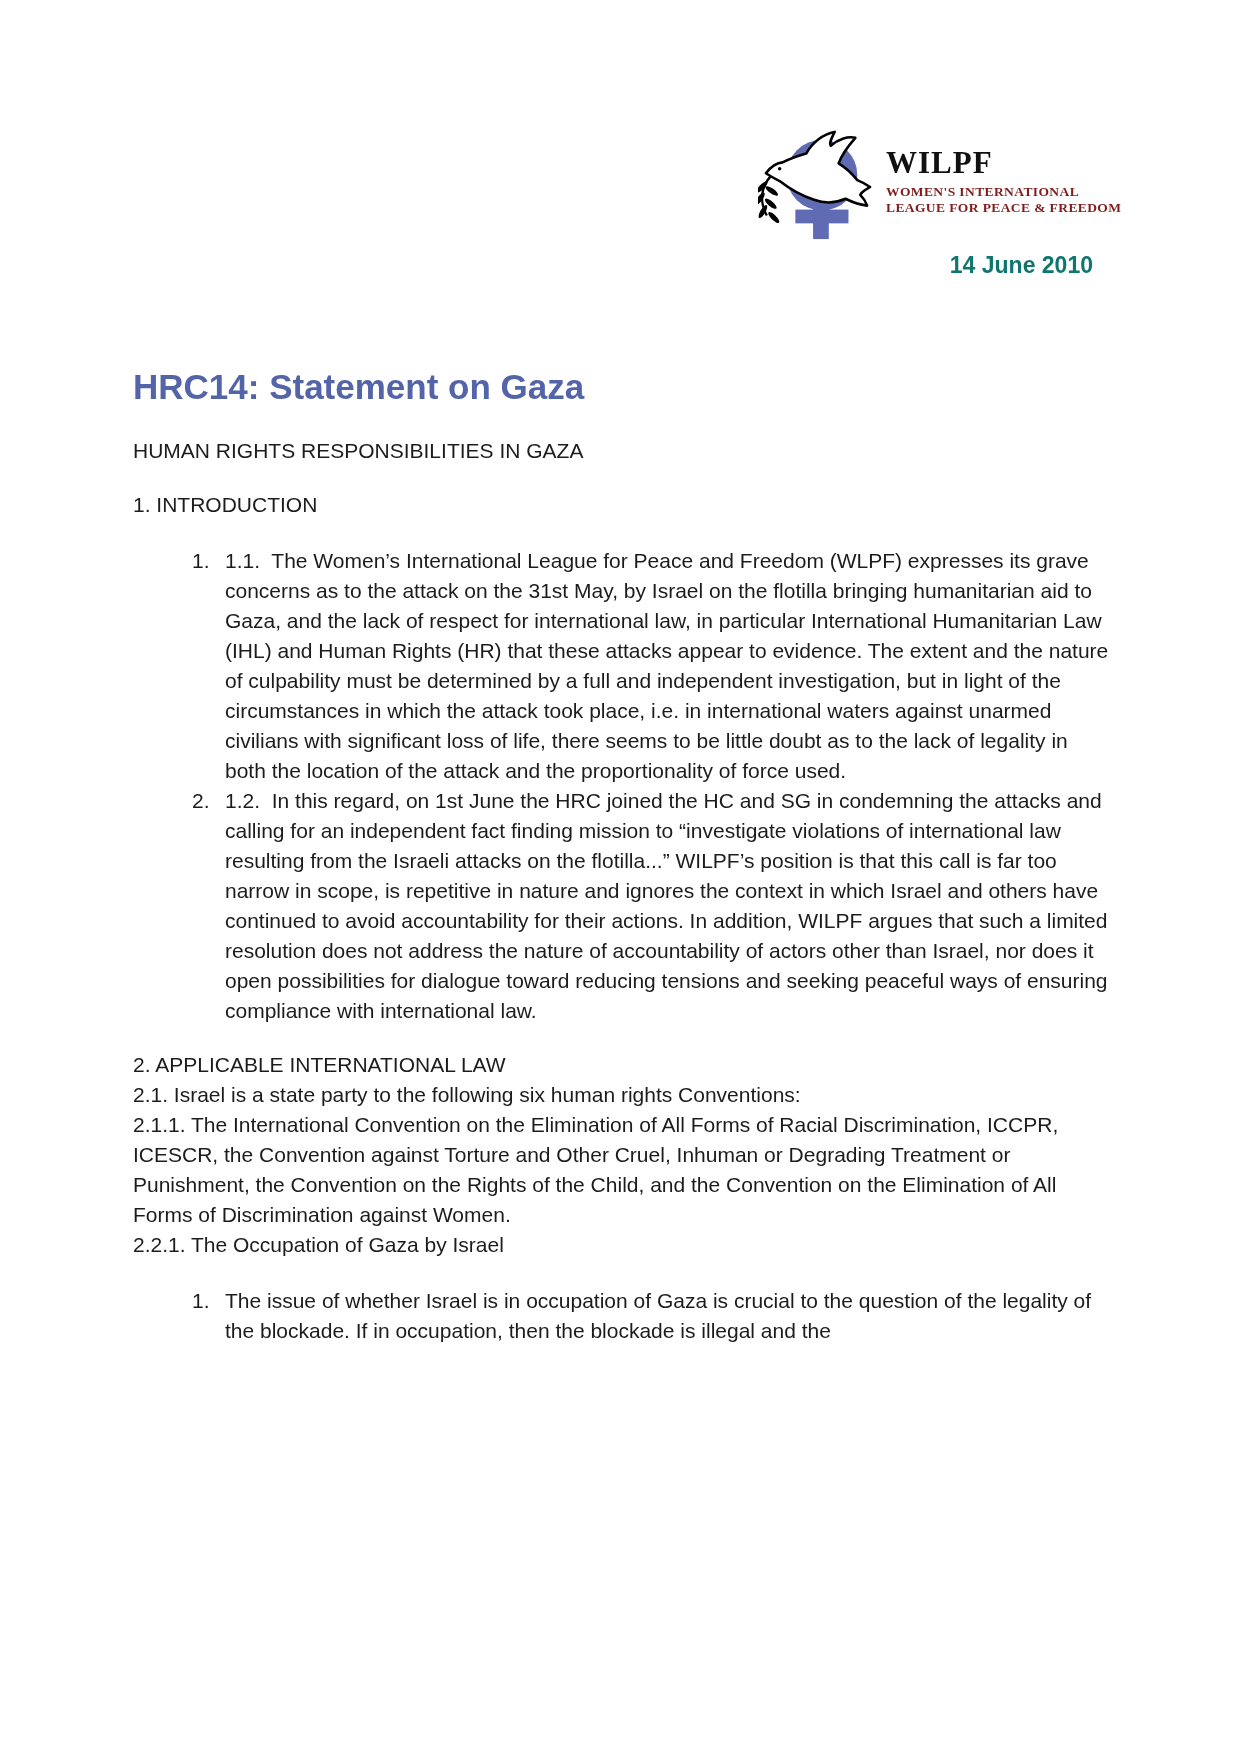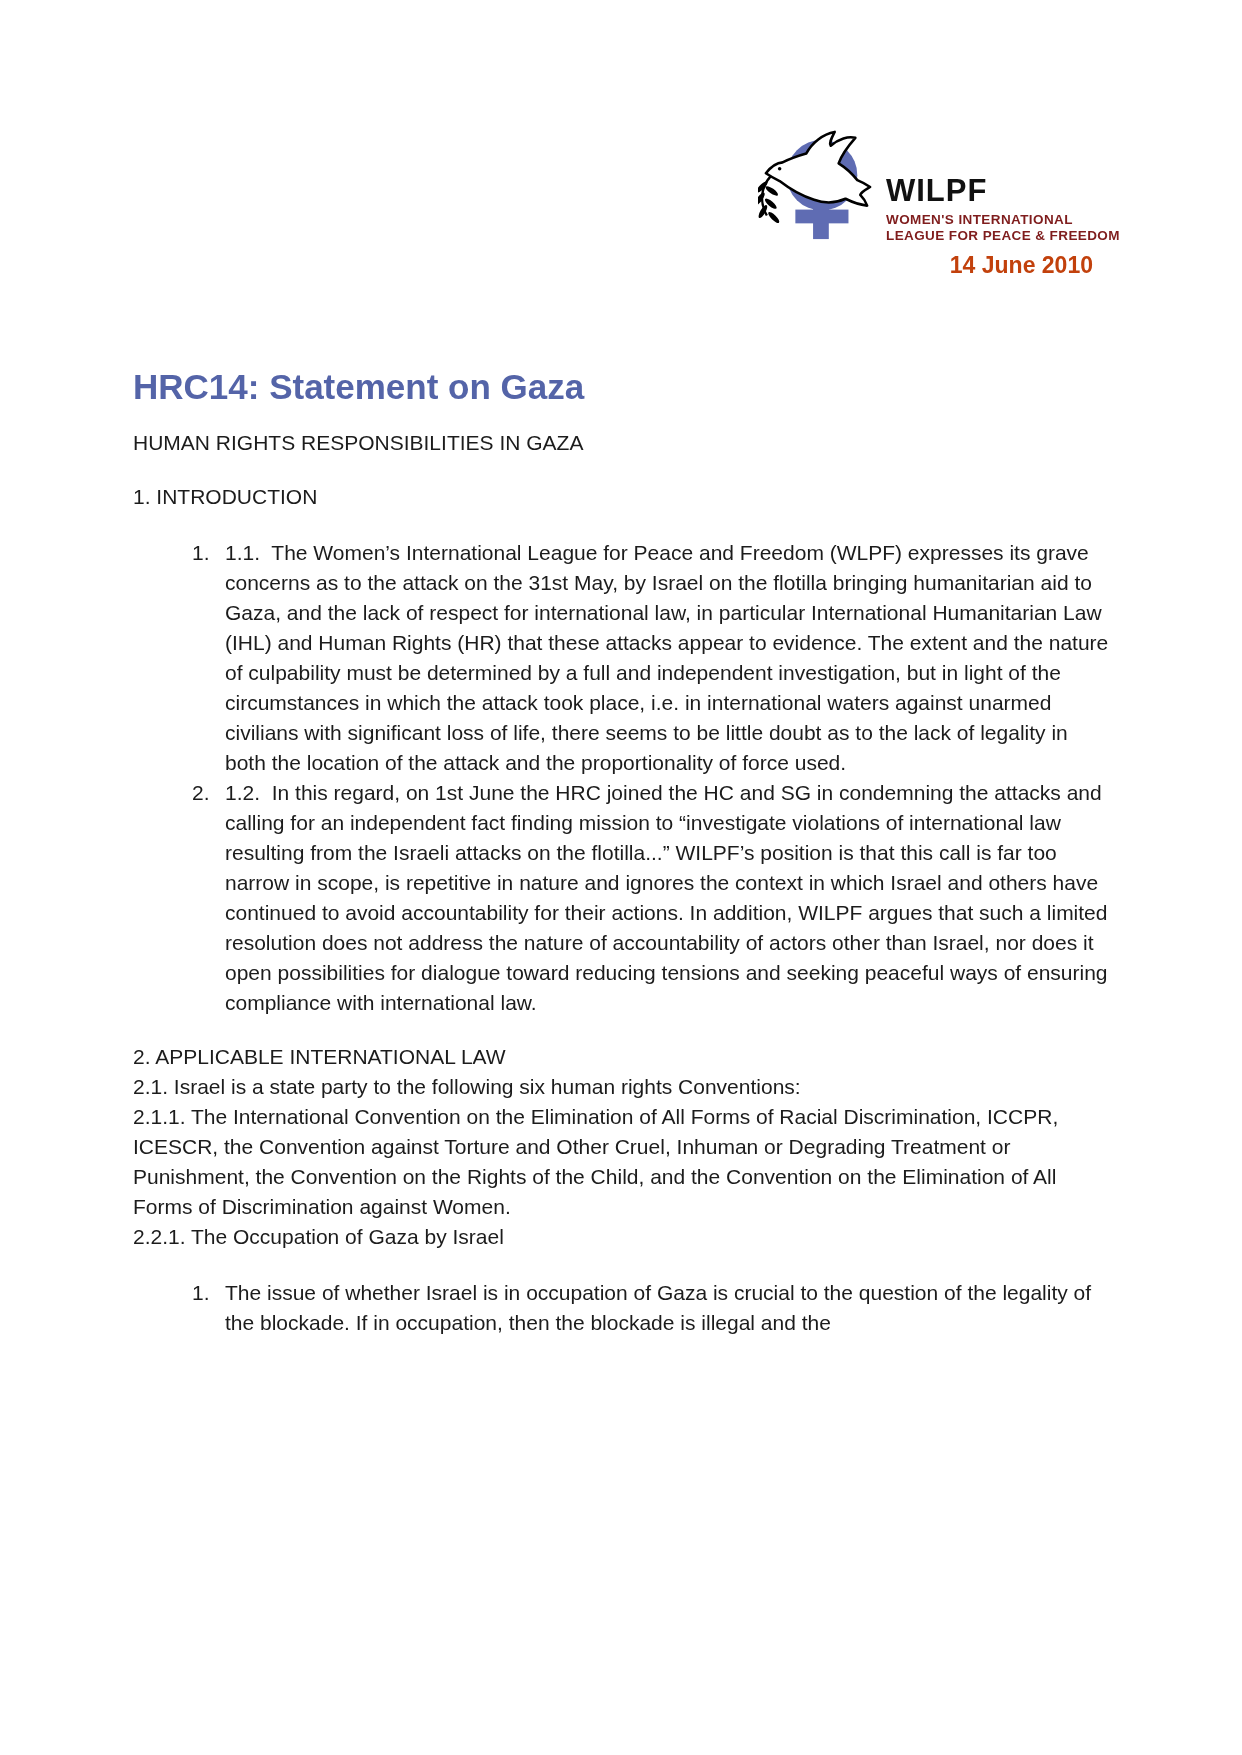--- a/index.html
+++ b/index.html
@@ -15,48 +15,49 @@
     position: relative;
     width: 1242px; height: 1755px;
     padding: 0 132px 0 133px;
     background: #ffffff;
   }
   
   .logo {
     position: absolute;
     top: 126px; left: 758px;
     display: flex;
-    align-items: flex-end;
+    align-items: flex-start;
+    font-family: Liberation Serif, serif;
   }
   .logo svg { display: block; }
   .logo-text { margin-left: 10px; padding-top: 20px; }
   .logo-acronym {
     font-size: 31px; font-weight: 700; color: #111111;
     letter-spacing: 1px; line-height: 34px;
   }
   .logo-name {
     margin-top: 4px;
     font-size: 13.5px; font-weight: 700; color: #7f1d1d;
     letter-spacing: 0.4px; line-height: 16px;
   }
   
   .date {
     position: absolute;
     top: 252px; right: 149px;
-    font-size: 23px; font-weight: 700; color: #c2410c;
+    font-size: 23px; font-weight: 700; color: #0f766e;
   }
   
   .title {
     padding-top: 366px;
     font-size: 35px; font-weight: 700;
     line-height: 42px;
     color: #5464a8;
   }
   .subtitle {
-    margin-top: 20px;
+    margin-top: 28px;
     font-size: 21px; line-height: 30px;
   }
   .section-heading {
     margin-top: 24px;
     font-size: 21px; line-height: 30px;
   }
   .para {
     font-size: 21px; line-height: 30px;
     white-space: pre-wrap;
   }

